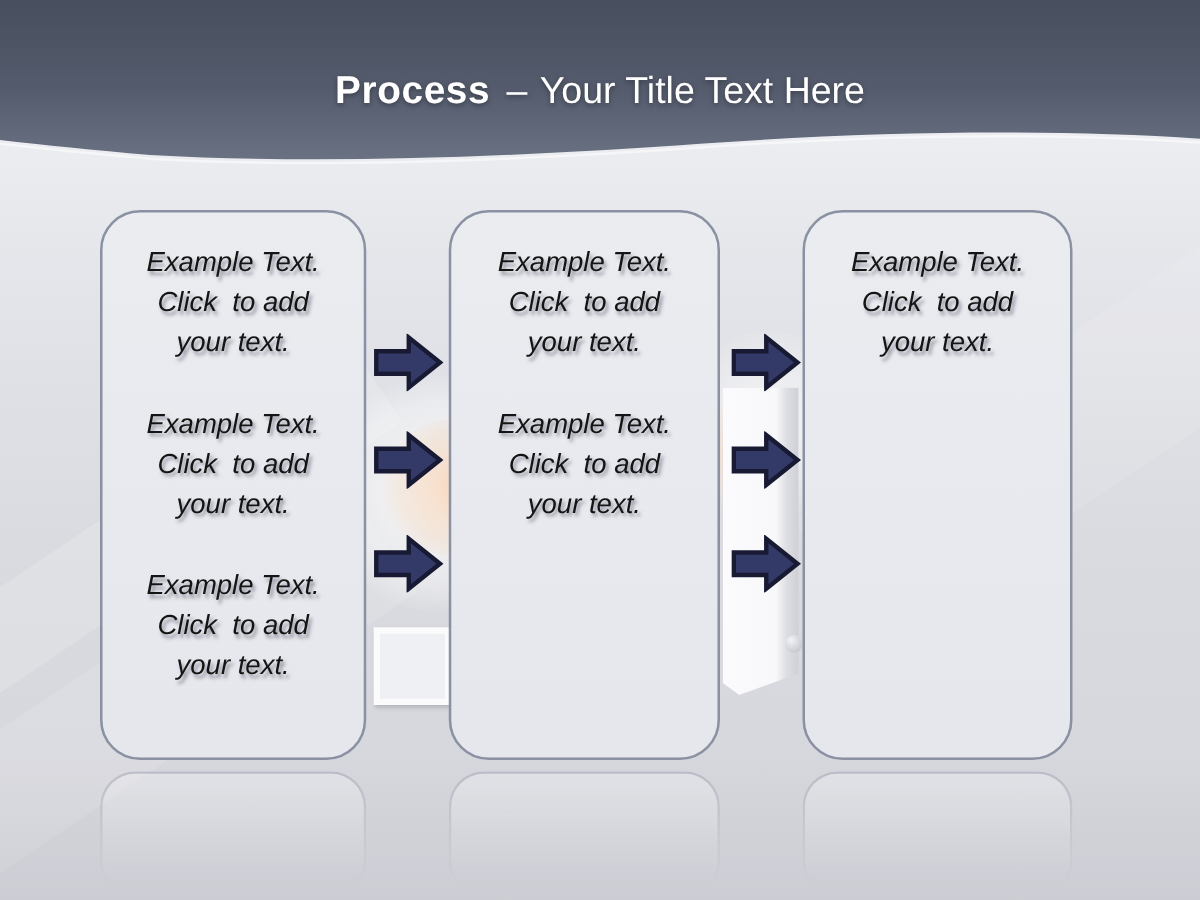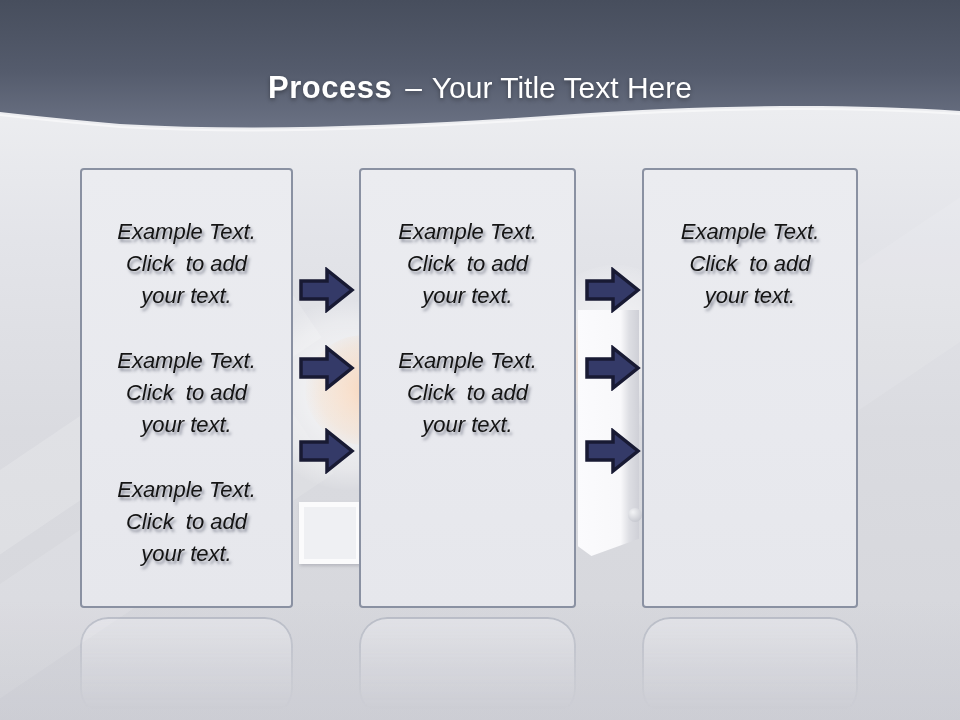--- a/index.html
+++ b/index.html
@@ -6,21 +6,21 @@
   .slide{
     position:relative;width:960px;height:720px;overflow:hidden;
     font-family:"Liberation Sans",sans-serif;
     background:linear-gradient(180deg,#ecedf0 110px,#e3e4e9 240px,#dadbe0 430px,#d7d8dd 600px,#d2d3d9 720px);
   }
   
   .header-wave{position:absolute;left:0;top:0;width:960px;height:150px;z-index:30;pointer-events:none;}
   .slide-title{
     position:absolute;left:0;top:54px;width:960px;z-index:31;
     display:flex;justify-content:center;align-items:baseline;gap:13px;
-    color:#fff;font-size:30px;text-shadow:0 2px 4px rgba(0,0,0,.35);margin-top:16px;
+    color:#fff;font-size:30px;text-shadow:0 2px 4px rgba(0,0,0,.35);
   }
   .slide-title .t-bold{font-weight:700;font-size:31px;letter-spacing:.5px;}
   .slide-title .t-rest{font-weight:400;display:flex;gap:10px;}
   
   .streaks{position:absolute;inset:0;overflow:hidden;z-index:1;pointer-events:none;}
   .streak{position:absolute;background:rgba(255,255,255,.17);transform:rotate(-34deg);}
   .streak.s1{left:-210px;top:430px;width:560px;height:70px;}
   .streak.s2{left:-260px;top:560px;width:620px;height:95px;background:rgba(255,255,255,.12);}
   .streak.s3{left:620px;top:250px;width:560px;height:120px;background:rgba(255,255,255,.10);}
   .ghost{position:absolute;z-index:2;pointer-events:none;}
@@ -37,22 +37,22 @@
   .ghost-strip{left:578px;top:310px;width:61px;height:246px;
     background:linear-gradient(90deg,#fbfbfd 0%,#f8f8fa 70%,#dddee3 84%,#cfd0d7 100%);
     clip-path:polygon(0 0,100% 0,100% 93%,22% 100%,0 96%);
     box-shadow:0 3px 4px rgba(120,122,135,.3);}
   .ghost-ball{left:628px;top:508px;width:14px;height:14px;border-radius:50%;
     background:radial-gradient(circle at 35% 30%,#f2f3f5,#b9bbc4);}
   
   .card{
     position:absolute;top:168px;height:440px;z-index:10;box-sizing:border-box;
     background:linear-gradient(180deg,#ebecf0 0%,#e8e9ee 60%,#e6e7ec 100%);
-    border:2.5px solid #8a91a2;border-radius:4px;
-    padding-top:46px;
+    border:2.5px solid #8a91a2;border-radius:32px;
+    padding-top:24px;
   }
   .card.c1{left:80px;width:213px;}
   .card.c2{left:359px;width:217px;}
   .card.c3{left:642px;width:216px;}
   .para{margin:0 0 0 0;text-align:center;font-style:italic;
     font-size:22px;line-height:32px;color:#141414;
     text-shadow:2px 3px 3px rgba(125,128,142,.85);}
   .para + .para{margin-top:33px;}
   .line{display:block;white-space:pre;}
   

